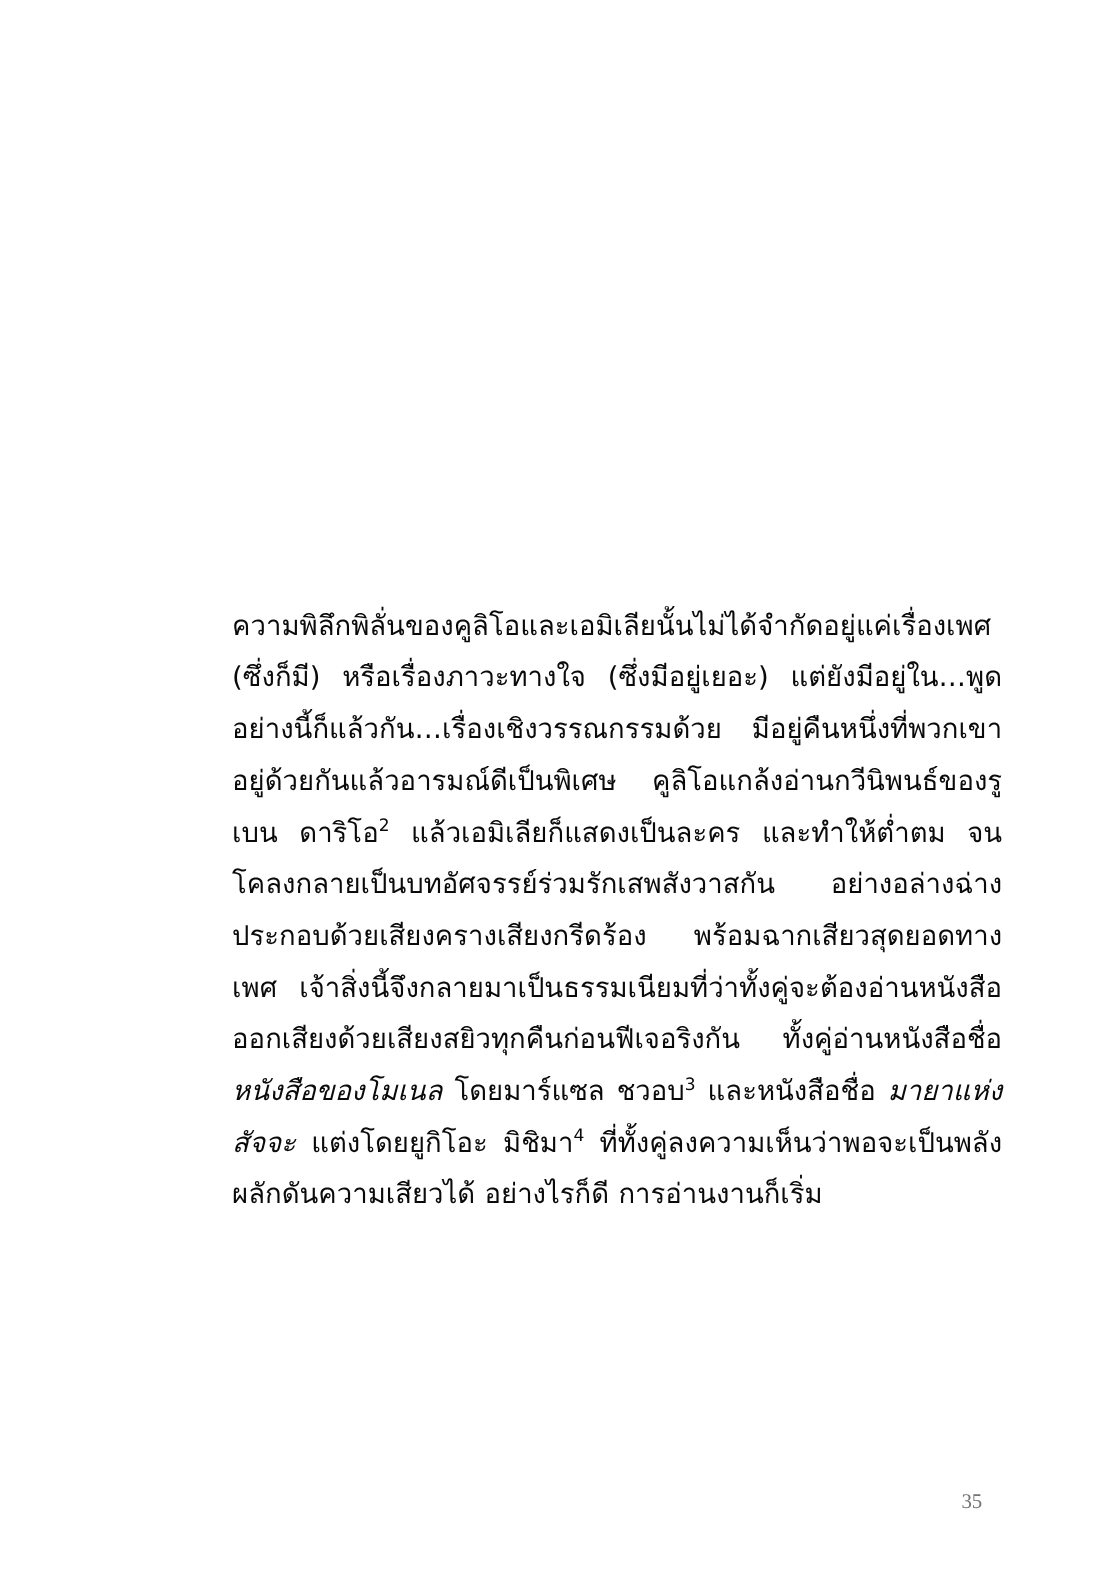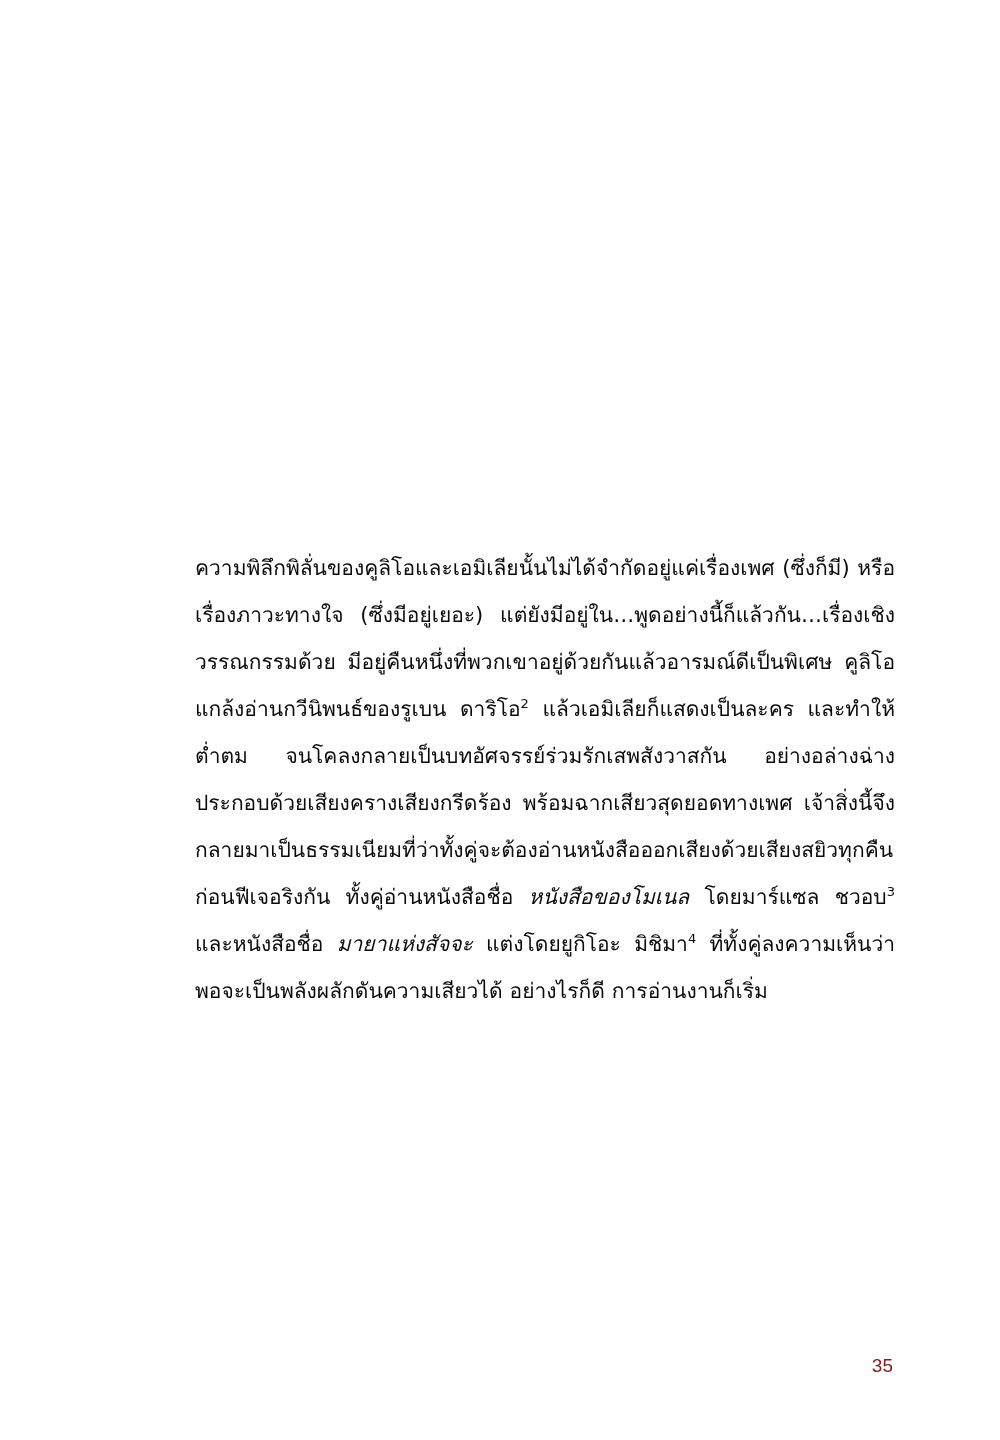--- a/index.html
+++ b/index.html
@@ -10,24 +10,24 @@
   .page {
     position: relative;
     width: 1000px;
     height: 1440px;
     background: #ffffff;
     overflow: hidden;
     font-family: "DejaVu Sans", sans-serif;
   }
   .text-block {
     position: absolute;
-    left: 195px;
+    left: 211px;
     top: 545px;
     width: 700px;
-    font-size: 21px;
+    font-size: 25px;
     line-height: 47px;
     color: #0a0a0a;
     text-align: justify;
     text-justify: inter-word;
     word-spacing: 0.02em;
   }
   .text-block p {
     margin: 0;
     text-indent: 0;
   }
@@ -37,22 +37,22 @@
   sup {
     font-size: 0.62em;
     vertical-align: super;
     line-height: 0;
   }
   .page-number {
     position: absolute;
     right: 107px;
     top: 1355px;
     font-size: 19px;
-    color: #7f1d1d;
-    font-family: Liberation Sans, sans-serif;
+    color: #737373;
+    font-family: Liberation Serif, serif;
     text-align: right;
   }
 </style>
 </head>
 <body>
 
 <div class="page">
 
   <div class="text-block">
     <p>

